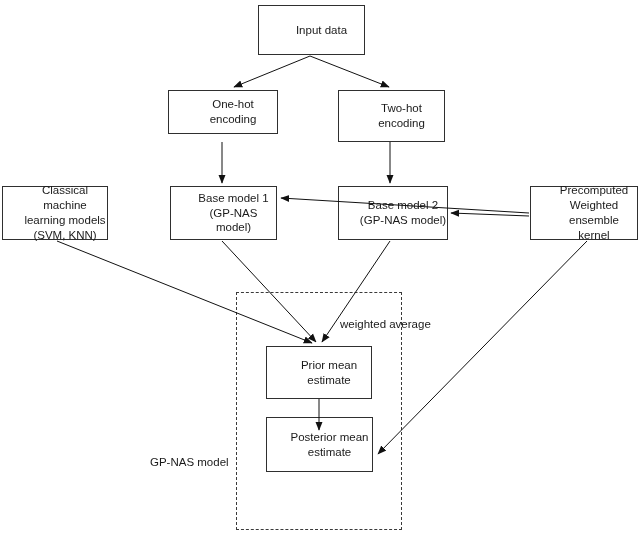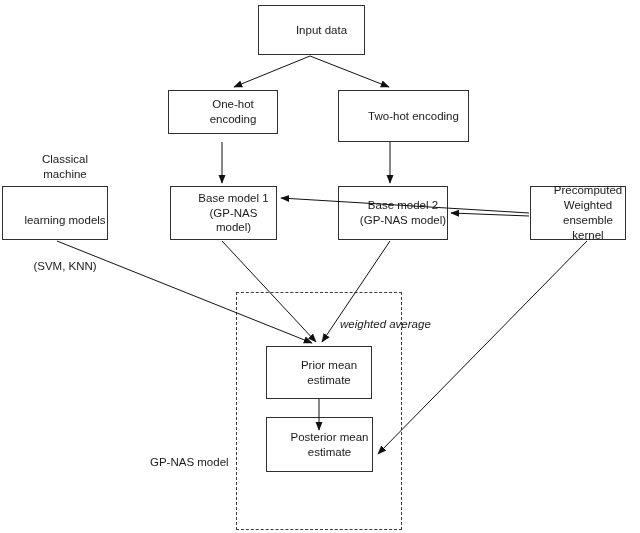--- a/index.html
+++ b/index.html
@@ -57,56 +57,56 @@
   <div class="region" style="left:236px; top:292px; width:166px; height:238px;"></div>
 
   <div class="node" style="left:258px; top:5px; width:107px; height:50px;">
     <span>Input data</span>
   </div>
 
   <div class="node" style="left:168px; top:90px; width:110px; height:44px;">
     <span>One-hot encoding</span>
   </div>
 
-  <div class="node" style="left:338px; top:90px; width:131px; height:52px;">
+  <div class="node" style="left:338px; top:90px; width:107px; height:52px;">
     <span>Two-hot encoding</span>
   </div>
 
-  <div class="node" style="left:2px; top:186px; width:106px; height:54px;gap:31px;">
+  <div class="node" style="left:2px; top:186px; width:106px; height:54px;">
     <span>Classical machine</span>
     <span>learning models</span>
     <span>(SVM, KNN)</span>
   </div>
 
   <div class="node" style="left:170px; top:186px; width:107px; height:54px;">
     <span>Base model 1</span>
     <span>(GP-NAS model)</span>
   </div>
 
   <div class="node" style="left:338px; top:186px; width:110px; height:54px;">
     <span>Base model 2</span>
     <span>(GP-NAS model)</span>
   </div>
 
-  <div class="node" style="left:530px; top:186px; width:96px; height:54px;">
+  <div class="node" style="left:530px; top:186px; width:108px; height:54px;">
     <span>Precomputed</span>
     <span>Weighted ensemble</span>
     <span>kernel</span>
   </div>
 
   <div class="node" style="left:266px; top:346px; width:106px; height:53px;">
     <span>Prior mean estimate</span>
   </div>
 
   <div class="node" style="left:266px; top:417px; width:107px; height:55px;">
     <span>Posterior mean</span>
     <span>estimate</span>
   </div>
 
-  <div class="float-label" style="left:340px; top:318px;font-style:italic;">weighted average</div>
+  <div class="float-label" style="left:340px; top:318px;">weighted average</div>
 
   <div class="float-label" style="left:150px; top:456px;">GP-NAS model</div>
 
   <svg class="edges" viewBox="0 0 640 533">
     <defs>
       <marker id="arrow" viewBox="0 0 10 10" refX="9.2" refY="5" markerWidth="9" markerHeight="9" orient="auto-start-reverse">
         <path d="M0,1 L10,5 L0,9 z" fill="#111111"></path>
       </marker>
     </defs>
     <line x1="310" y1="56" x2="234" y2="87" marker-end="url(#arrow)"></line>

